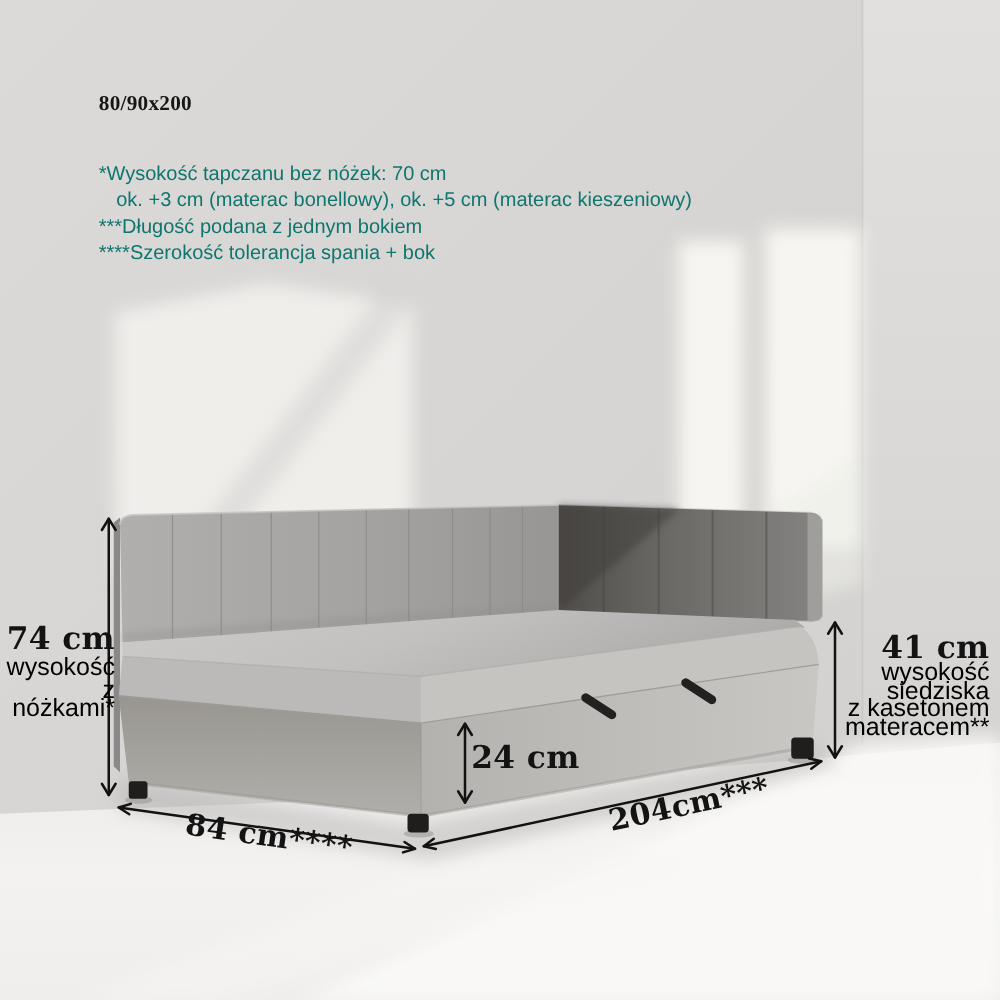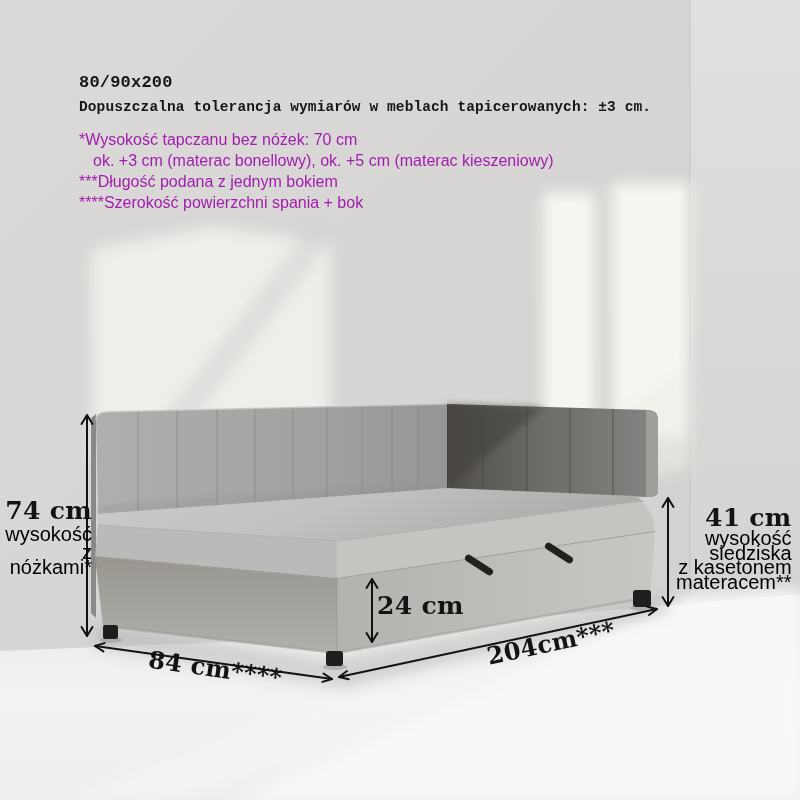--- a/index.html
+++ b/index.html
@@ -1,24 +1,24 @@
 <!DOCTYPE html>
 <html><head>
 <meta charset="utf-8">
 <style>
   html,body{margin:0;padding:0;background:#ffffff;}
   .stage{
     position:relative;width:800px;height:800px;overflow:hidden;
     background:#d7d6d4;font-family:"Liberation Sans",sans-serif;color:#161616;
   }
   .stage svg{position:absolute;left:0;top:0;}
-  .serif-bold{font-family:Liberation Mono, monospace;font-weight:700;}
+  .serif-bold{font-family:Liberation Serif, serif;font-weight:700;}
   .size-label{position:absolute;left:79px;top:73px;font-size:17px;letter-spacing:.2px;}
   .tolerance{position:absolute;left:79px;top:99px;font-size:14.5px;letter-spacing:.1px;}
-  .footnotes{position:absolute;left:79px;top:129px;font-size:16px;line-height:21px;color:#a21caf;}
+  .footnotes{position:absolute;left:79px;top:129px;font-size:16px;line-height:21px;color:#0f766e;}
   .fn-indent{padding-left:14px;}
   .dim-label{position:absolute;color:#131313;}
   .dim-value{font-family:"DejaVu Serif","Liberation Serif",serif;font-weight:700;font-size:25px;line-height:26px;letter-spacing:.3px;white-space:nowrap;}
   .dim-sub{font-size:20px;line-height:15px;color:#000000;}
   .lbl-74{left:2px;top:498px;width:90px;text-align:right;}
   .lbl-74 .dim-sub{margin-top:3px;}
   .lbl-41{left:676px;top:505px;text-align:right;}
   .lbl-41 .dim-sub{line-height:14.5px;}
   .lbl-41 .dim-sub:first-of-type{margin-top:4px;}
   .lbl-24{left:377px;top:593px;}
@@ -186,26 +186,25 @@
       </g>
       <g>
         <line x1="339" y1="677" x2="657" y2="609"></line>
         <path d="M347,671 L339,677 L348.7,679.2"></path>
         <path d="M649,615 L657,609 L647.3,606.8"></path>
       </g>
     </g>
   </svg>
 
   <div class="size-label serif-bold">80/90x200</div>
-  <div class="tolerance serif-bold">Dopuszczalna tolerancja wymiarów w meblach tapicerowanych: ±3 cm.</div>
   <div class="footnotes">
     <div>*Wysokość tapczanu bez nóżek: 70 cm</div>
     <div class="fn-indent">ok. +3 cm (materac bonellowy), ok. +5 cm (materac kieszeniowy)</div>
     <div>***Długość podana z jednym bokiem</div>
-    <div>****Szerokość powierzchni spania + bok</div>
+    <div>****Szerokość tolerancja spania + bok</div>
   </div>
 
   <div class="dim-label lbl-74">
     <div class="dim-value">74 cm</div>
     <div class="dim-sub">wysokość</div>
     <div class="dim-sub">z nóżkami*</div>
   </div>
 
   <div class="dim-label lbl-41">
     <div class="dim-value">41 cm</div>

